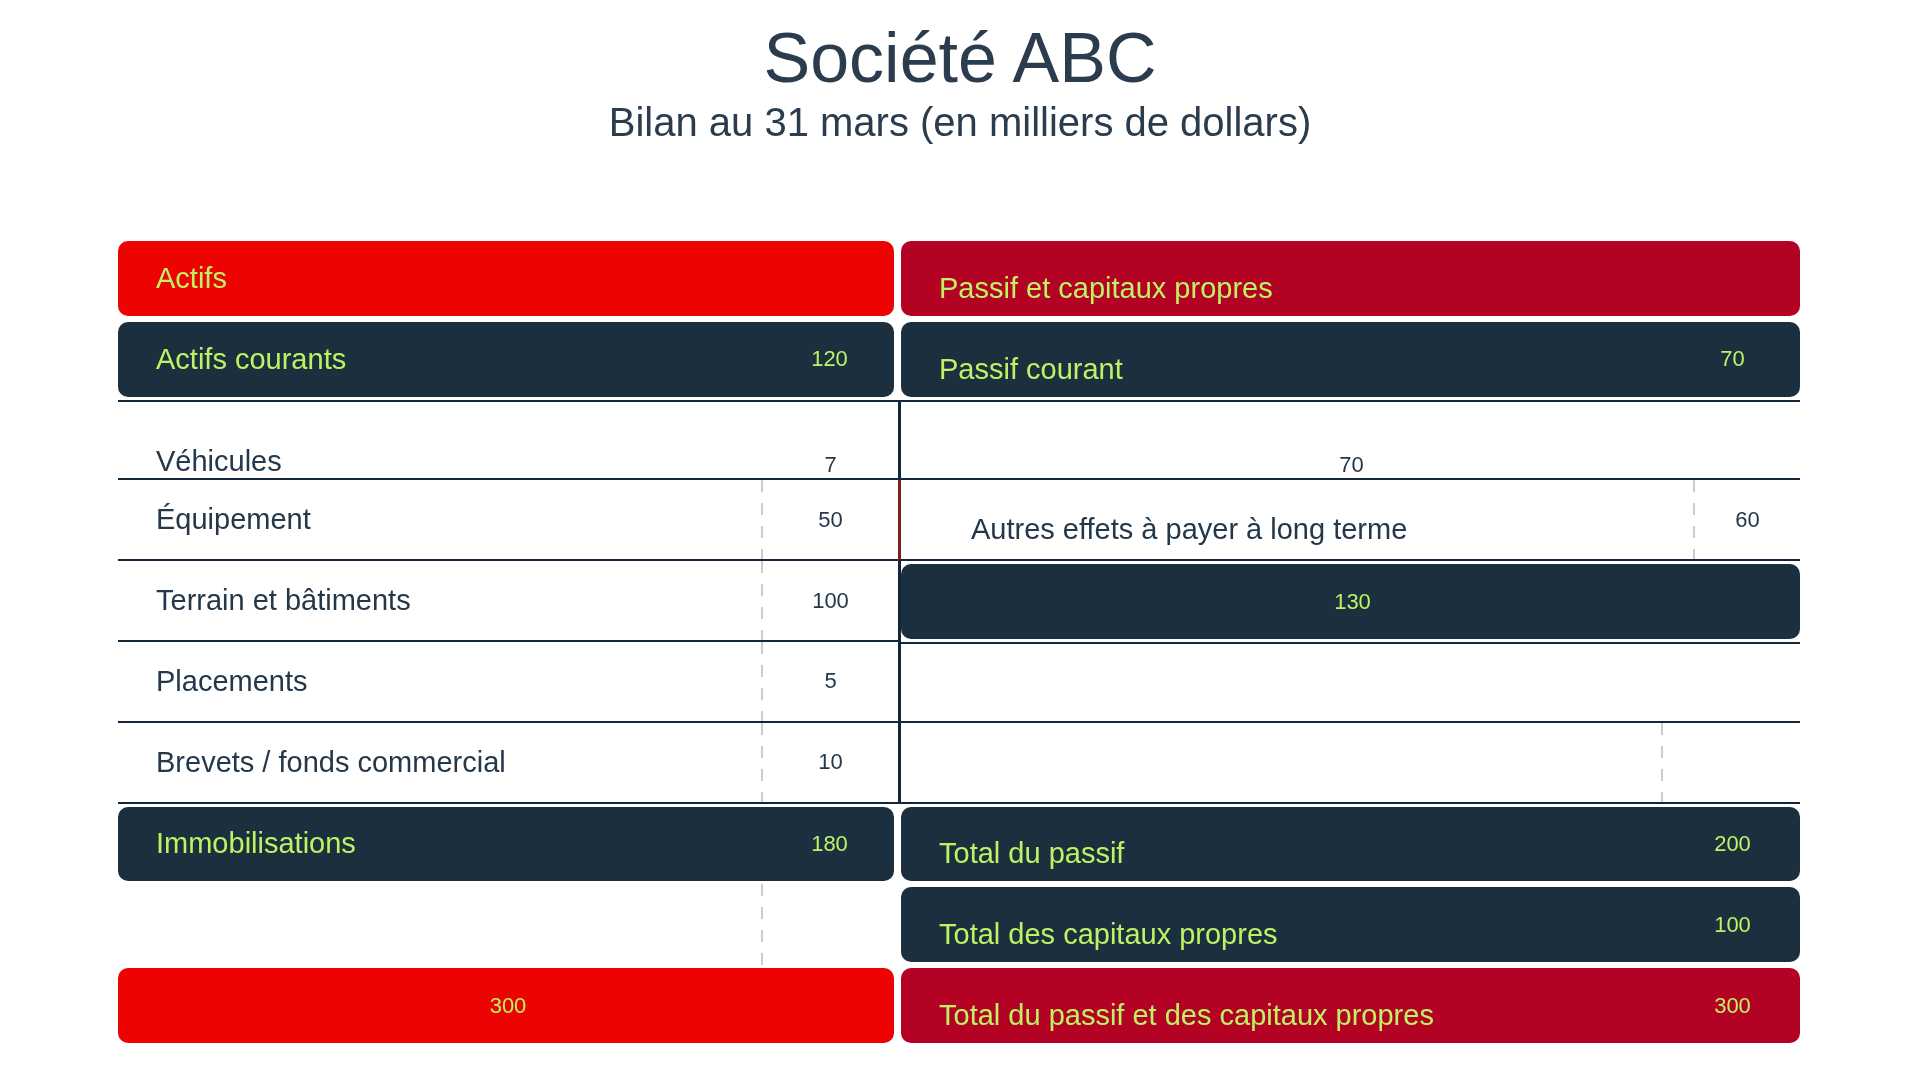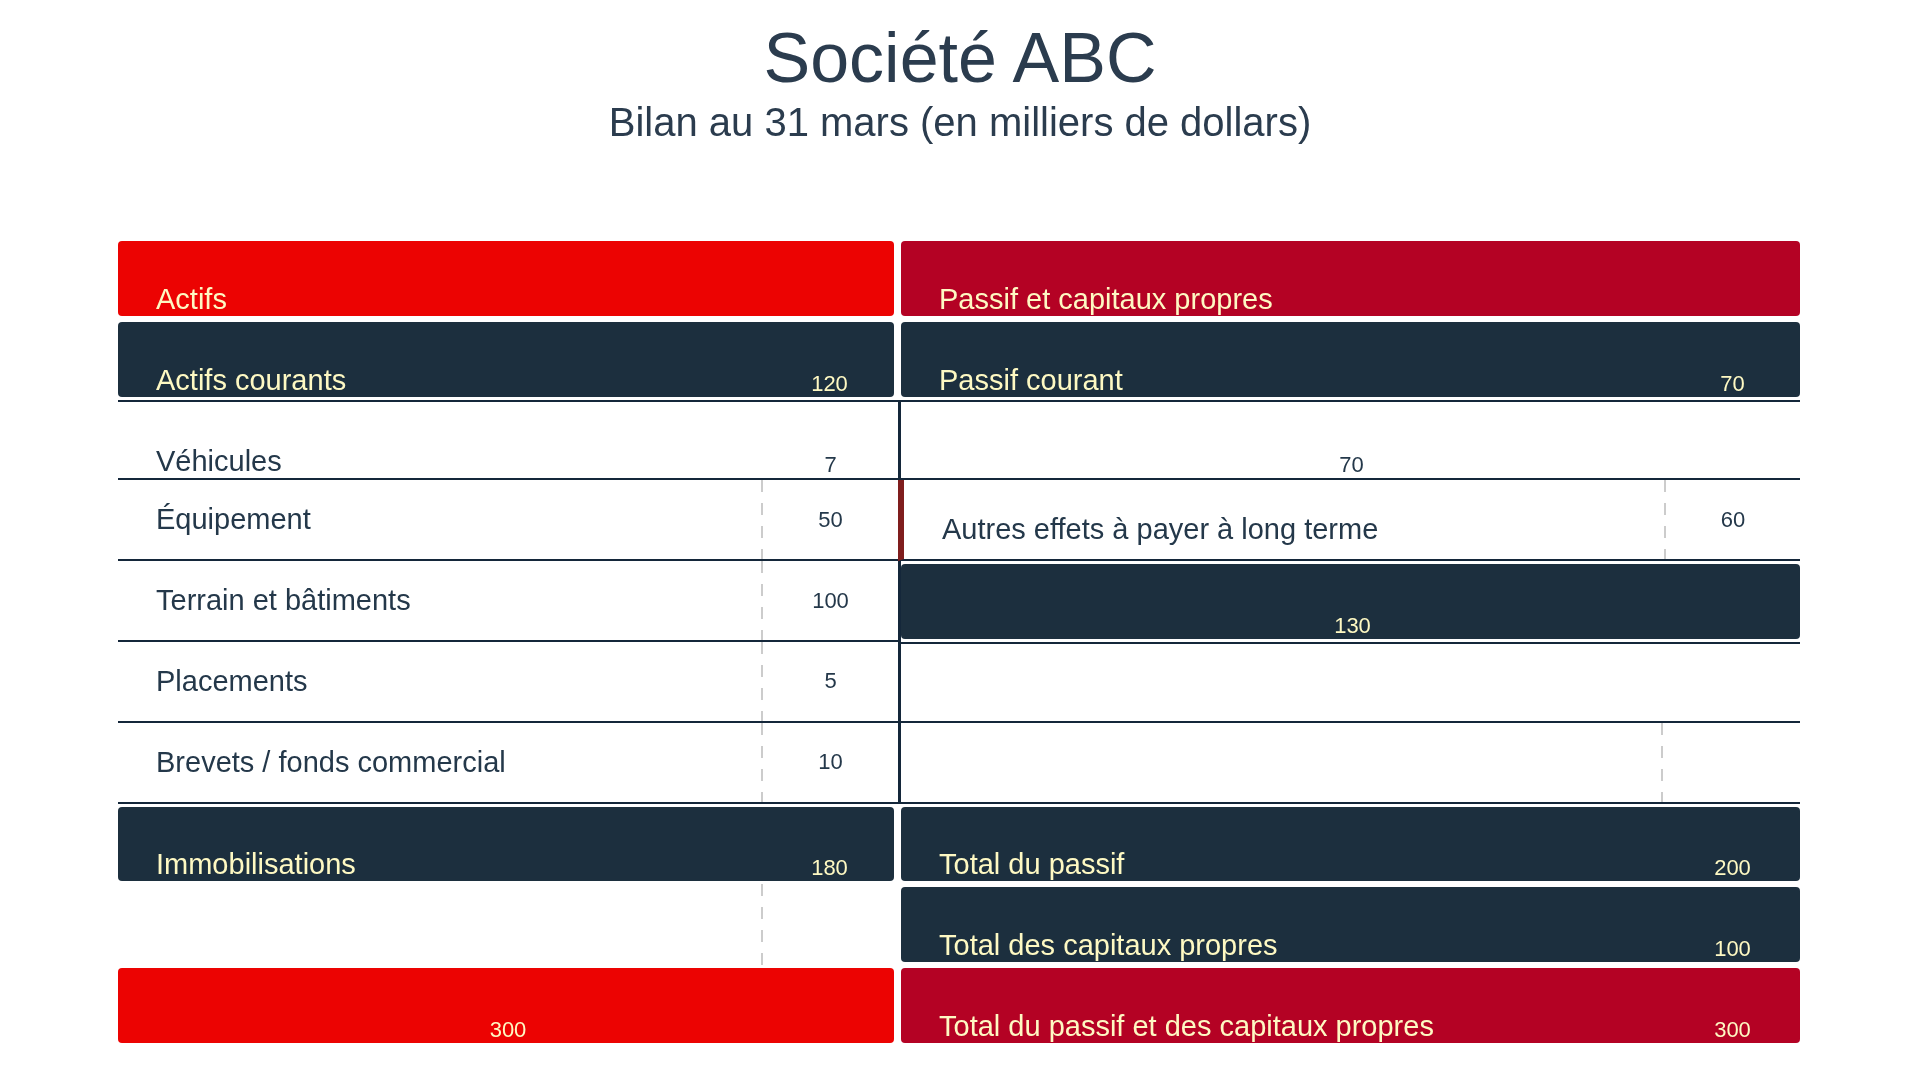--- a/index.html
+++ b/index.html
@@ -24,22 +24,22 @@
   .tables { position:absolute; left:118px; top:238px; display:flex; }
   .tbl { display:flex; flex-direction:column; }
   .tbl-left  { width:780px; }
   .tbl-right { width:902px; }
 
   .slot { position:relative; height:80.8px; box-sizing:border-box; }
 
   
   .block {
     position:absolute; top:3px; bottom:3px; left:0; right:0;
-    border-radius:4px; display:flex; align-items:flex-end;
-    color:#fef9c3;
+    border-radius:10px; display:flex; align-items:center;
+    color:#bef264;
   }
   .tbl-left  .block { right:4px; }
   .tbl-right .block { left:3px; }
   .tbl-right .slot.cline .block { left:0; }
 
   .bg-red     { background:#ec0302; }
   .bg-crimson { background:#b40224; }
   .bg-navy    { background:#1c2f3e; }
 
   
@@ -164,21 +164,21 @@
           <div class="vdiv-white"></div>
           <div class="val">70</div>
         </div>
       </div>
 
       <div class="wrow first cline" style="border-left:3px solid #14273a;">
         <div class="vdiv-dash"></div>
         <div class="val">70</div>
       </div>
 
-      <div class="wrow cline" style="border-left:6px solid #7f1d1d;">
+      <div class="wrow cline" style="border-left:3px solid #7f1d1d;padding-left:32px;">
         <div class="lbl">Autres effets à payer à long terme</div>
         <div class="vdiv-dash"></div>
         <div class="val">60</div>
       </div>
 
       <div class="slot cline">
         <div class="block bg-navy">
           <div class="vdiv-white"></div>
           <div class="val">130</div>
         </div>

